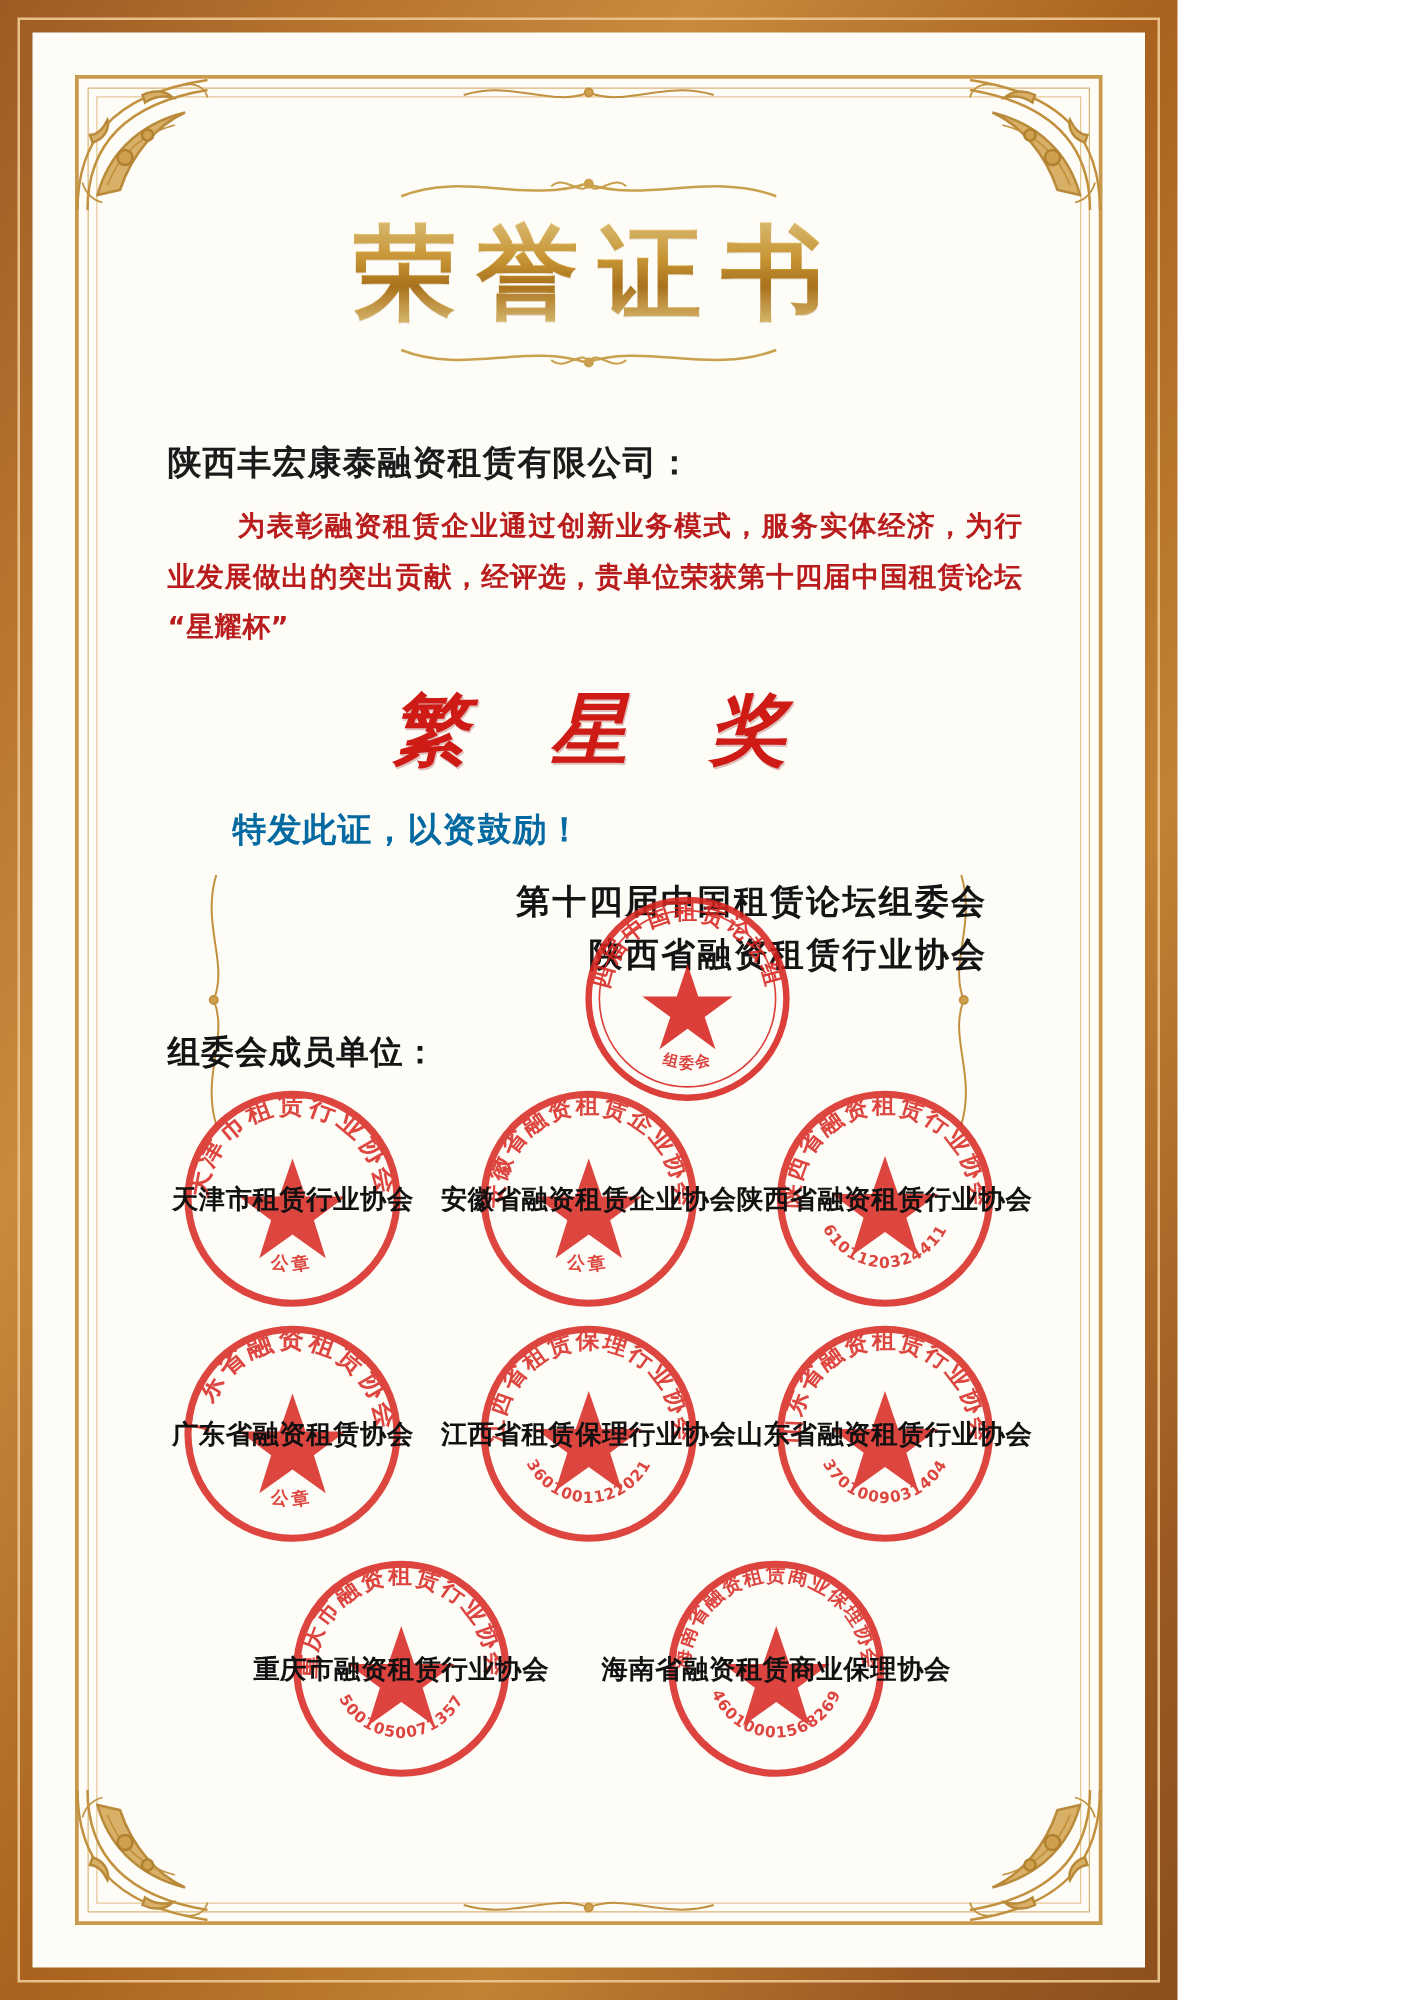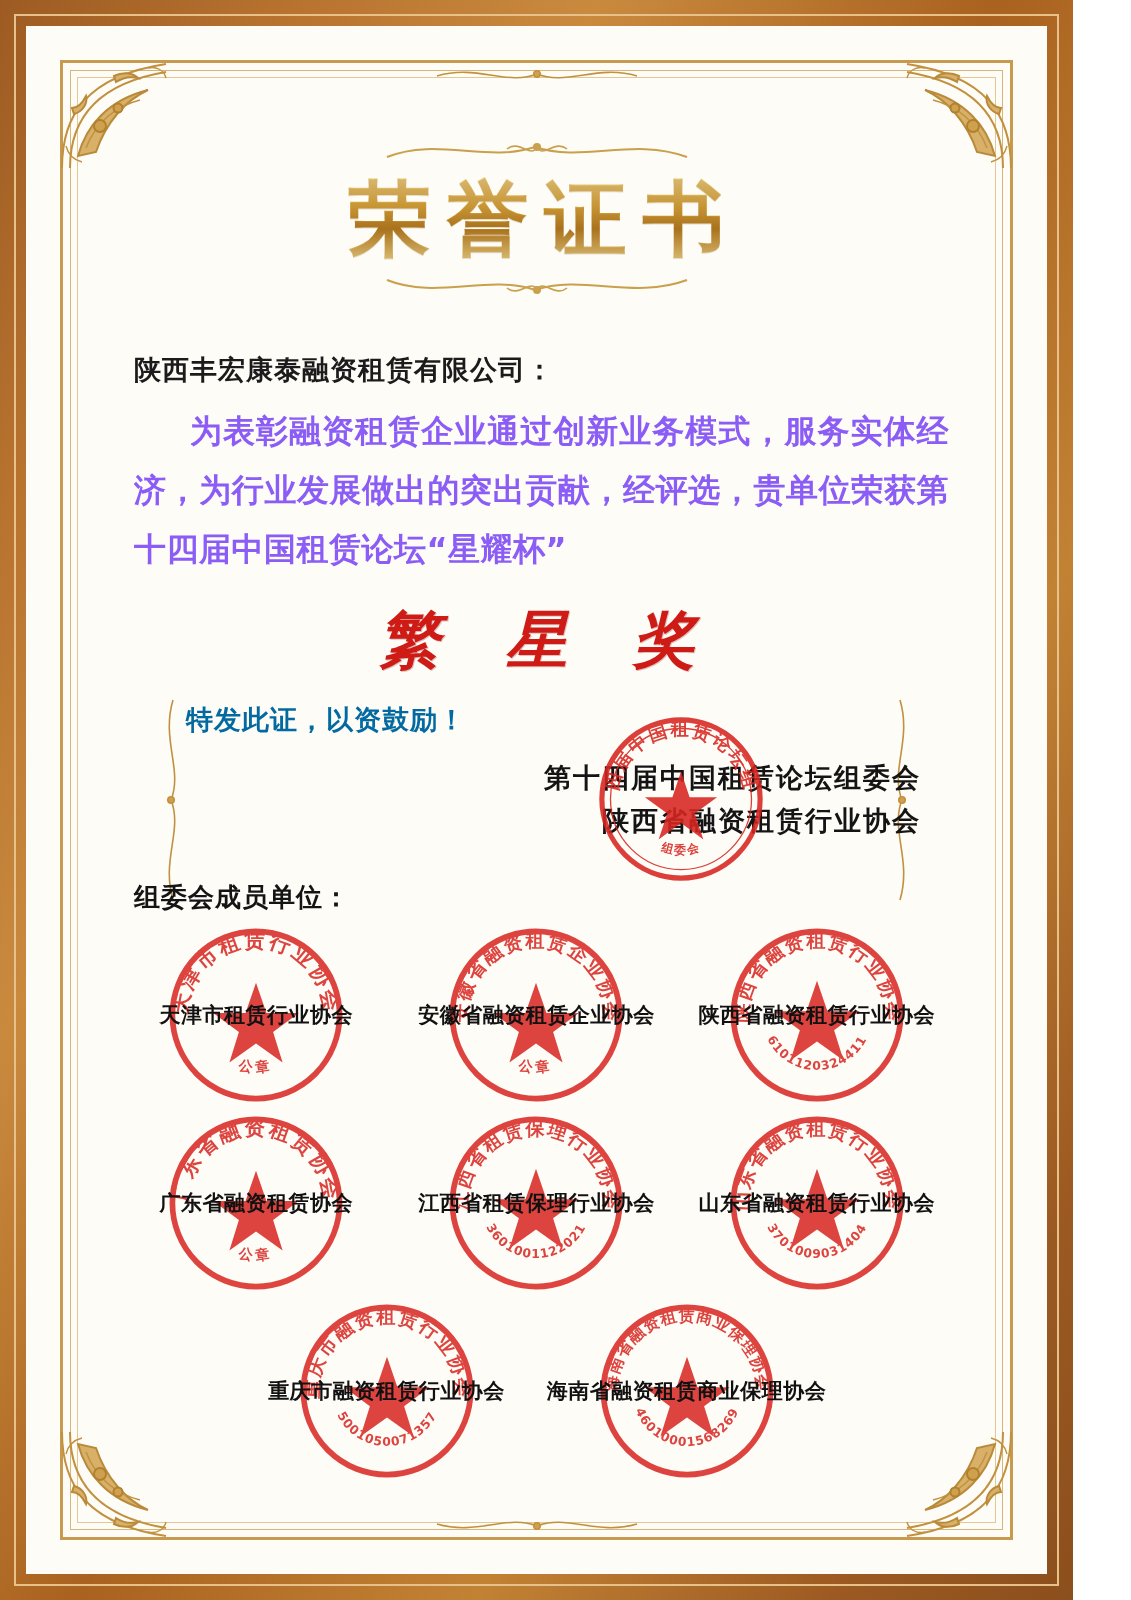--- a/index.html
+++ b/index.html
@@ -10,21 +10,21 @@
   body {
     width: 1131px;
     height: 1600px;
     font-family: "Liberation Serif", "DejaVu Serif", serif;
     overflow: hidden;
   }
 
   
   .certificate {
     position: relative;
-    width: 1073px;
+    width: 942px;
     height: 1600px;
     box-sizing: border-box;
     background: linear-gradient(120deg,#9d5b23 0%, #b8732f 15%, #c98a3e 30%, #a9621f 50%, #c28234 70%, #9c5a22 88%, #8b4f1d 100%);
     padding: 26px;
   }
   .frame-inner-line {
     position: absolute;
     inset: 14px;
     border: 2px solid #e7c08a;
     pointer-events: none;
@@ -116,22 +116,22 @@
   
   .addressee {
     font-size: 27px;
     color: #1b1b1b;
     margin: 24px 0 0 18px;
     letter-spacing: 1px;
     font-family: Liberation Mono, monospace;
     font-weight: 600;
   }
   .body-para {
-    font-size: 32px;
-    color: #8b5cf6;
+    font-size: 22px;
+    color: #b91c1c;
     line-height: 1.85;
     margin: 14px 8px 0 18px;
     text-indent: 56px;
     letter-spacing: 0.5px;
     font-family: "DejaVu Sans", "Liberation Sans", sans-serif;
     font-weight: 600;
     text-align: justify;
   }
   .award-name {
     text-align: center;

